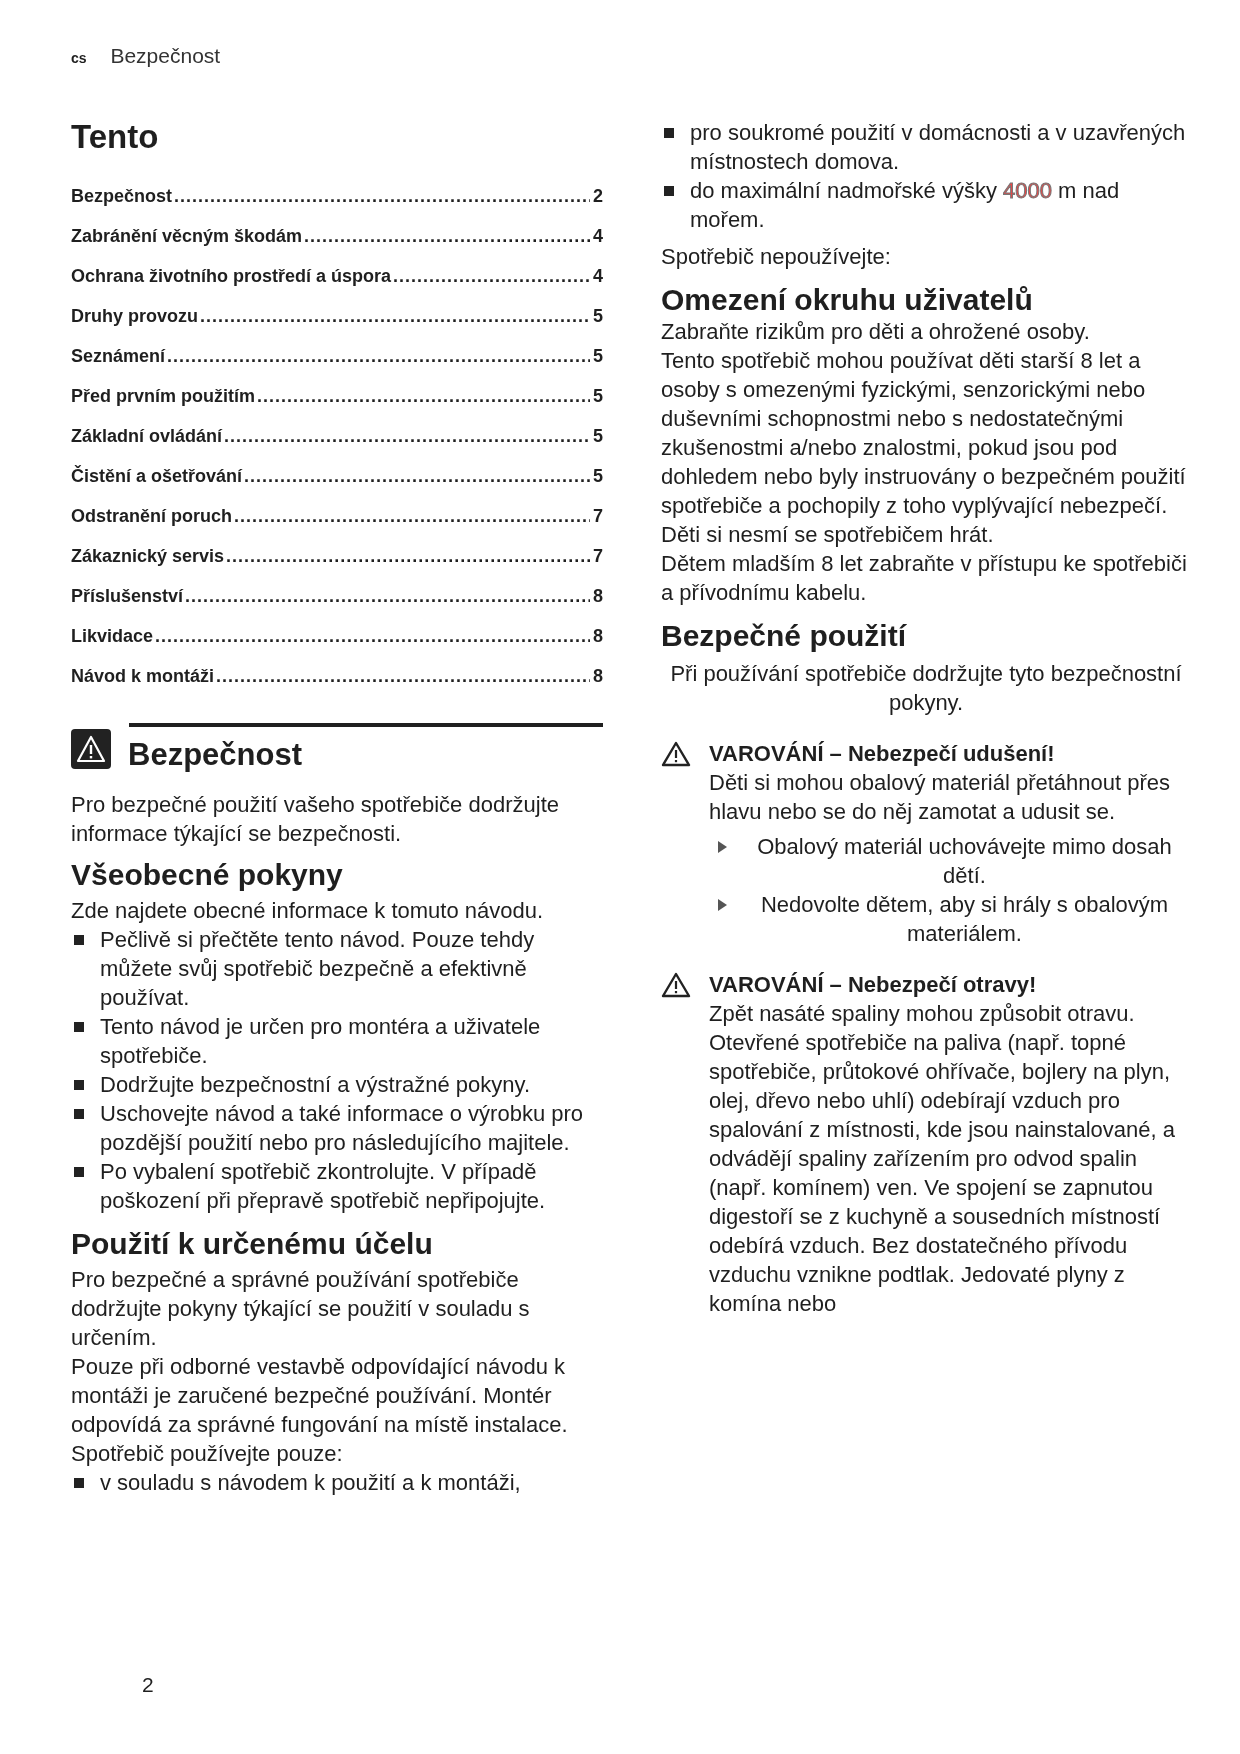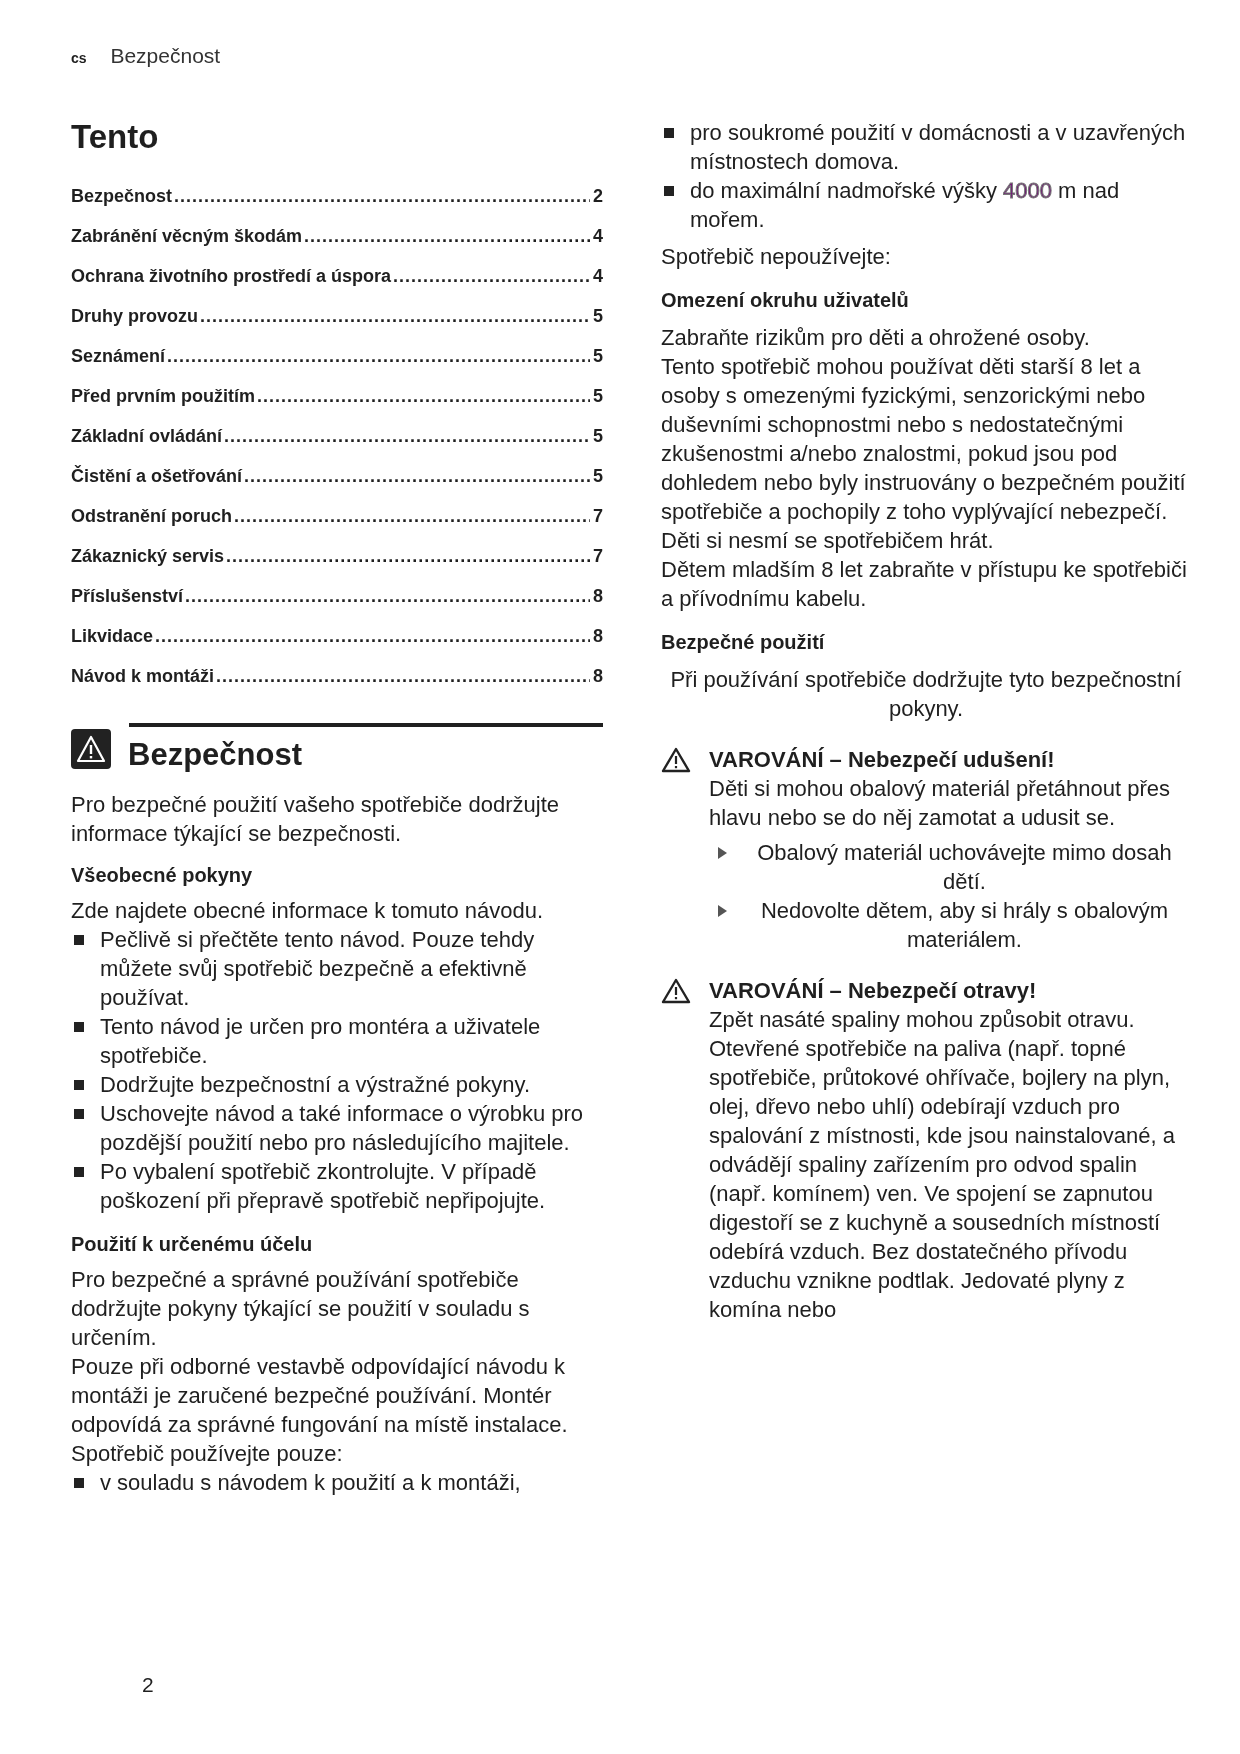--- a/index.html
+++ b/index.html
@@ -21,25 +21,25 @@
   .toc-row .p { white-space: nowrap; }
 
   .sec-head { position: absolute; top: 723px; left: 0; width: 532px; height: 60px; }
   .sec-head .rule { position: absolute; left: 58px; right: 0; top: 0; height: 4px; background: #1f1f1f; }
   .sec-head .icon-box { position: absolute; left: 0; top: 6px; width: 40px; height: 40px; background: #222; border-radius: 4px; }
   .sec-head .icon-box svg { position: absolute; left: 5px; top: 5px; }
   .sec-head h2 { position: absolute; left: 57px; top: 14px; margin: 0; font-size: 31px; font-weight: bold; }
 
   .flow { position: absolute; left: 0; width: 100%; font-size: 22px; line-height: 29px; }
   .flow p { margin: 0; }
-  .flow h3 { margin: 0; font-size: 20px; font-weight: bold; line-height: 34px; }
+  .flow h3 { margin: 0; font-size: 30px; font-weight: bold; line-height: 34px; }
   .ul { margin: 0; padding: 0; list-style: none; }
   .ul li { position: relative; padding-left: 29px; }
   .ul li::before { content: ""; position: absolute; left: 3px; top: 10px; width: 10px; height: 10px; background: #222; }
-  .num-outline { color: #701a75; -webkit-text-stroke: 1px #777; font-weight: normal; }
+  .num-outline { color: #ef4444; -webkit-text-stroke: 1px #777; font-weight: normal; }
 
   .warn { position: relative; padding-left: 48px; }
   .warn .wicon { position: absolute; left: 0; top: 2px; }
   .warn .wtitle { font-weight: bold; }
   .steps { list-style: none; margin: 6px; padding: 0; text-align: center; }
   .steps li { position: relative; padding-left: 29px; }
   .steps li::before { content: ""; position: absolute; left: 3px; top: 9px; width: 0; height: 0;
        border-left: 9px solid #555; border-top: 6px solid transparent; border-bottom: 6px solid transparent; }
 
   .pagenum { position: absolute; left: 71px; top: 1673px; font-size: 21px; }
@@ -160,21 +160,21 @@
 
 <div class="col col-right">
   <div class="flow" style="top:118px;">
     <ul class="ul">
       <li>pro soukromé použití v domácnosti a v uzavřených místnostech domova.</li>
       <li><span>do maximální nadmořské výšky </span><span class="num-outline">4000</span><span> m nad mořem.</span></li>
     </ul>
     <p style="margin-top:8px;">Spotřebič nepoužívejte:</p>
 
     <h3 style="margin-top:12px;">Omezení okruhu uživatelů</h3>
-    <p style="margin-top:6px;">Zabraňte rizikům pro děti a ohrožené osoby.</p>
+    <p style="">Zabraňte rizikům pro děti a ohrožené osoby.</p>
     <p>Tento spotřebič mohou používat děti starší 8 let a osoby s omezenými fyzickými, senzorickými nebo duševními schopnostmi nebo s nedostatečnými zkušenostmi a/nebo znalostmi, pokud jsou pod dohledem nebo byly instruovány o bezpečném použití spotřebiče a pochopily z toho vyplývající nebezpečí.</p>
     <p>Děti si nesmí se spotřebičem hrát.</p>
     <p>Dětem mladším 8 let zabraňte v přístupu ke spotřebiči a přívodnímu kabelu.</p>
 
     <h3 style="margin-top:12px;">Bezpečné použití</h3>
     <p style="margin-top:6px;text-align:center;">Při používání spotřebiče dodržujte tyto bezpečnostní pokyny.</p>
 
     <div class="warn" style="margin-top:22px;">
       <span class="wicon">
         <svg width="30" height="26" viewBox="0 0 30 26">

